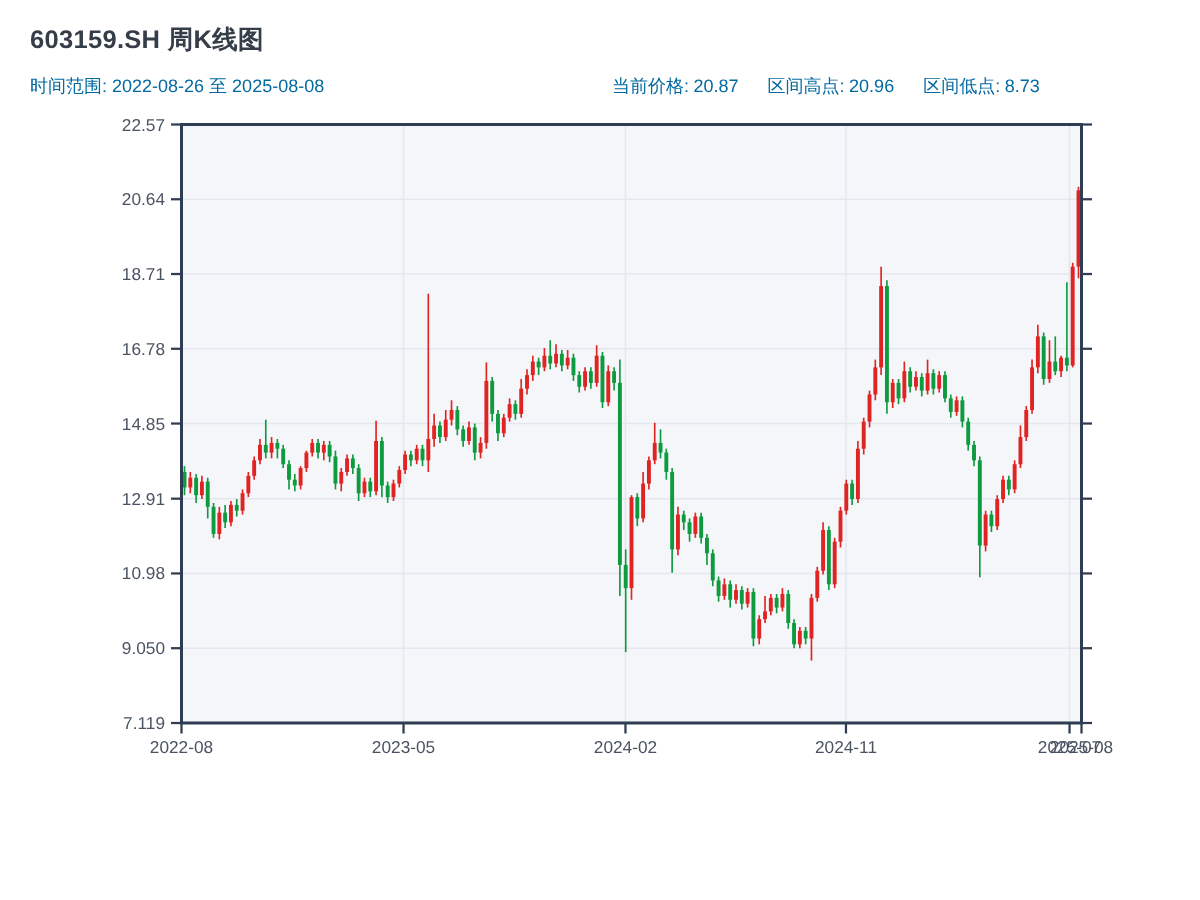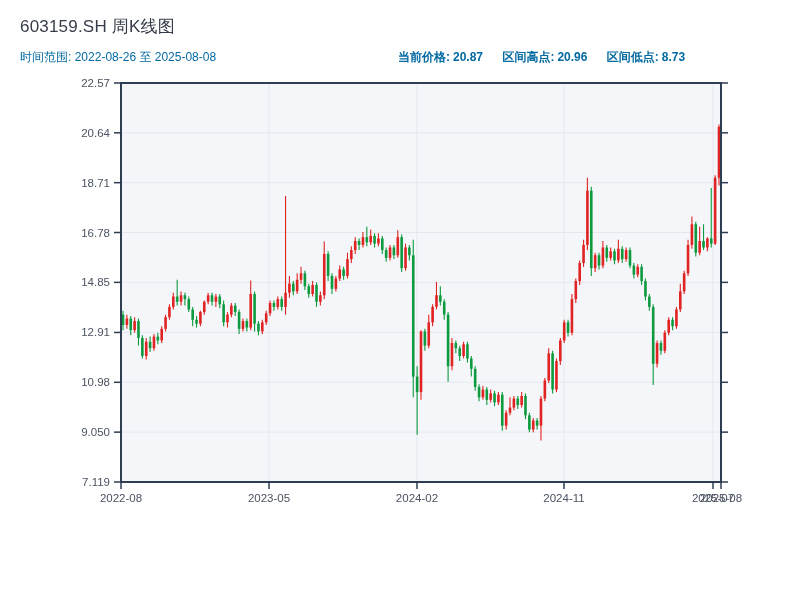--- a/index.html
+++ b/index.html
@@ -3,26 +3,26 @@
 <meta charset="utf-8">
 <style>
   html,body{margin:0;padding:0;}
   body{
     width:800px;height:600px;position:relative;overflow:hidden;
     background:#ffffff;
     font-family:"Liberation Sans","DejaVu Sans",sans-serif;
   }
   .header{position:absolute;top:15px;left:20px;right:12px;z-index:2;}
   .page-title{
-    margin:0 0 11px 0;font-size:17px;font-weight:400;
+    margin:0 0 11px 0;font-size:17px;font-weight:700;
     color:#353d49;letter-spacing:.2px;
   }
   .subrow{position:relative;font-size:12px;color:#0369a1;height:15px;}
   .time-range{position:absolute;left:0;top:0;white-space:nowrap;}
-  .stats{position:absolute;left:378px;top:0;white-space:nowrap;font-weight:bold;}
+  .stats{position:absolute;left:388px;top:0;white-space:nowrap;}
   .stat{display:inline-block;margin-right:16px;}
   .stat-label{margin-right:3px;}
   .stat-value{}
   #kline-svg{position:absolute;left:0;top:0;z-index:1;}
 </style>
 </head>
 <body>
 
 <svg id="kline-svg" width="800" height="600" viewBox="0 0 800 600">
     <rect x="121" y="83" width="600" height="399" fill="#f4f6f9"></rect>

